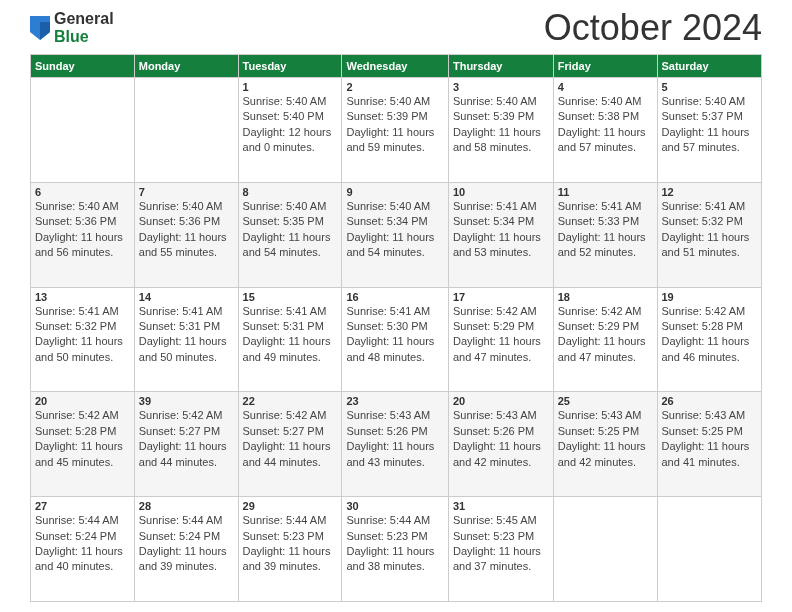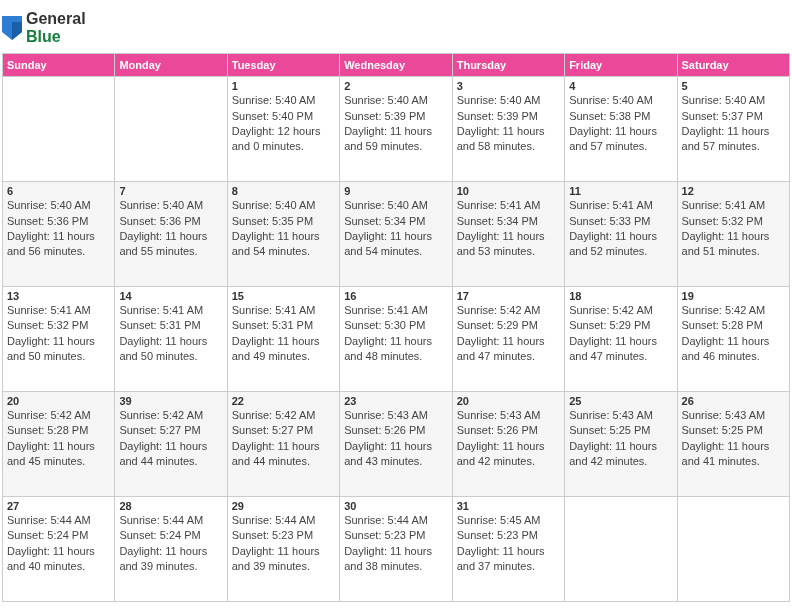--- a/index.html
+++ b/index.html
@@ -6,21 +6,21 @@
     body {
       width: 792px;
       height: 612px;
       font-family: Arial, sans-serif;
       background: #fff;
       overflow: hidden;
     }
     .page {
       width: 792px;
       height: 612px;
-      padding: 10px 2px;
+      padding: 10px 30px;
       display: flex;
       flex-direction: column;
     }
     .header {
       display: flex;
       justify-content: space-between;
       align-items: flex-start;
       margin-bottom: 8px;
     }
     .logo {
@@ -60,21 +60,21 @@
       font-size: 14px;
       color: #555;
       margin-top: 2px;
     }
     .calendar {
       width: 100%;
       border-collapse: collapse;
       flex: 1;
     }
     .calendar th {
-      background: #ec4899;
+      background: #15803d;
       color: #fff;
       font-size: 11px;
       font-weight: bold;
       padding: 5px 4px;
       text-align: left;
       border: 1px solid #ccc;
     }
     .calendar td {
       border: 1px solid #ccc;
       vertical-align: top;
@@ -110,20 +110,21 @@
       <svg class="logo-icon" viewBox="0 0 20 24" xmlns="http://www.w3.org/2000/svg">
         <polygon points="0,0 20,0 20,16 10,24 0,16" fill="#2d7dd2"></polygon>
         <polygon points="10,6 20,6 20,16 10,24" fill="#1a5fa8"></polygon>
       </svg>
       <div class="logo-text">
         <span class="logo-general">General</span>
         <span class="logo-blue">Blue</span>
       </div>
     </div>
     <div class="title-area">
+      <div class="month-title">October 2024</div>
     </div>
   </div>
 
   <table class="calendar">
     <thead>
       <tr>
         <th>Sunday</th>
         <th>Monday</th>
         <th>Tuesday</th>
         <th>Wednesday</th>

